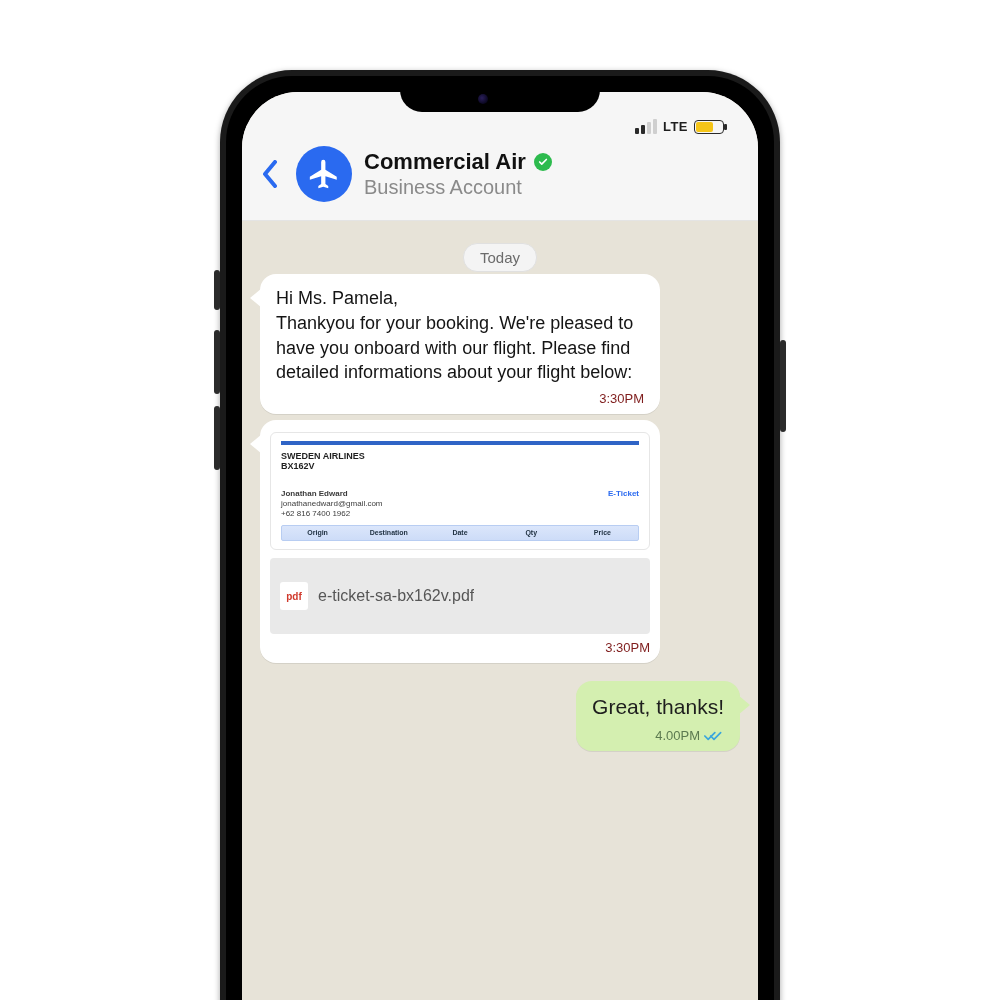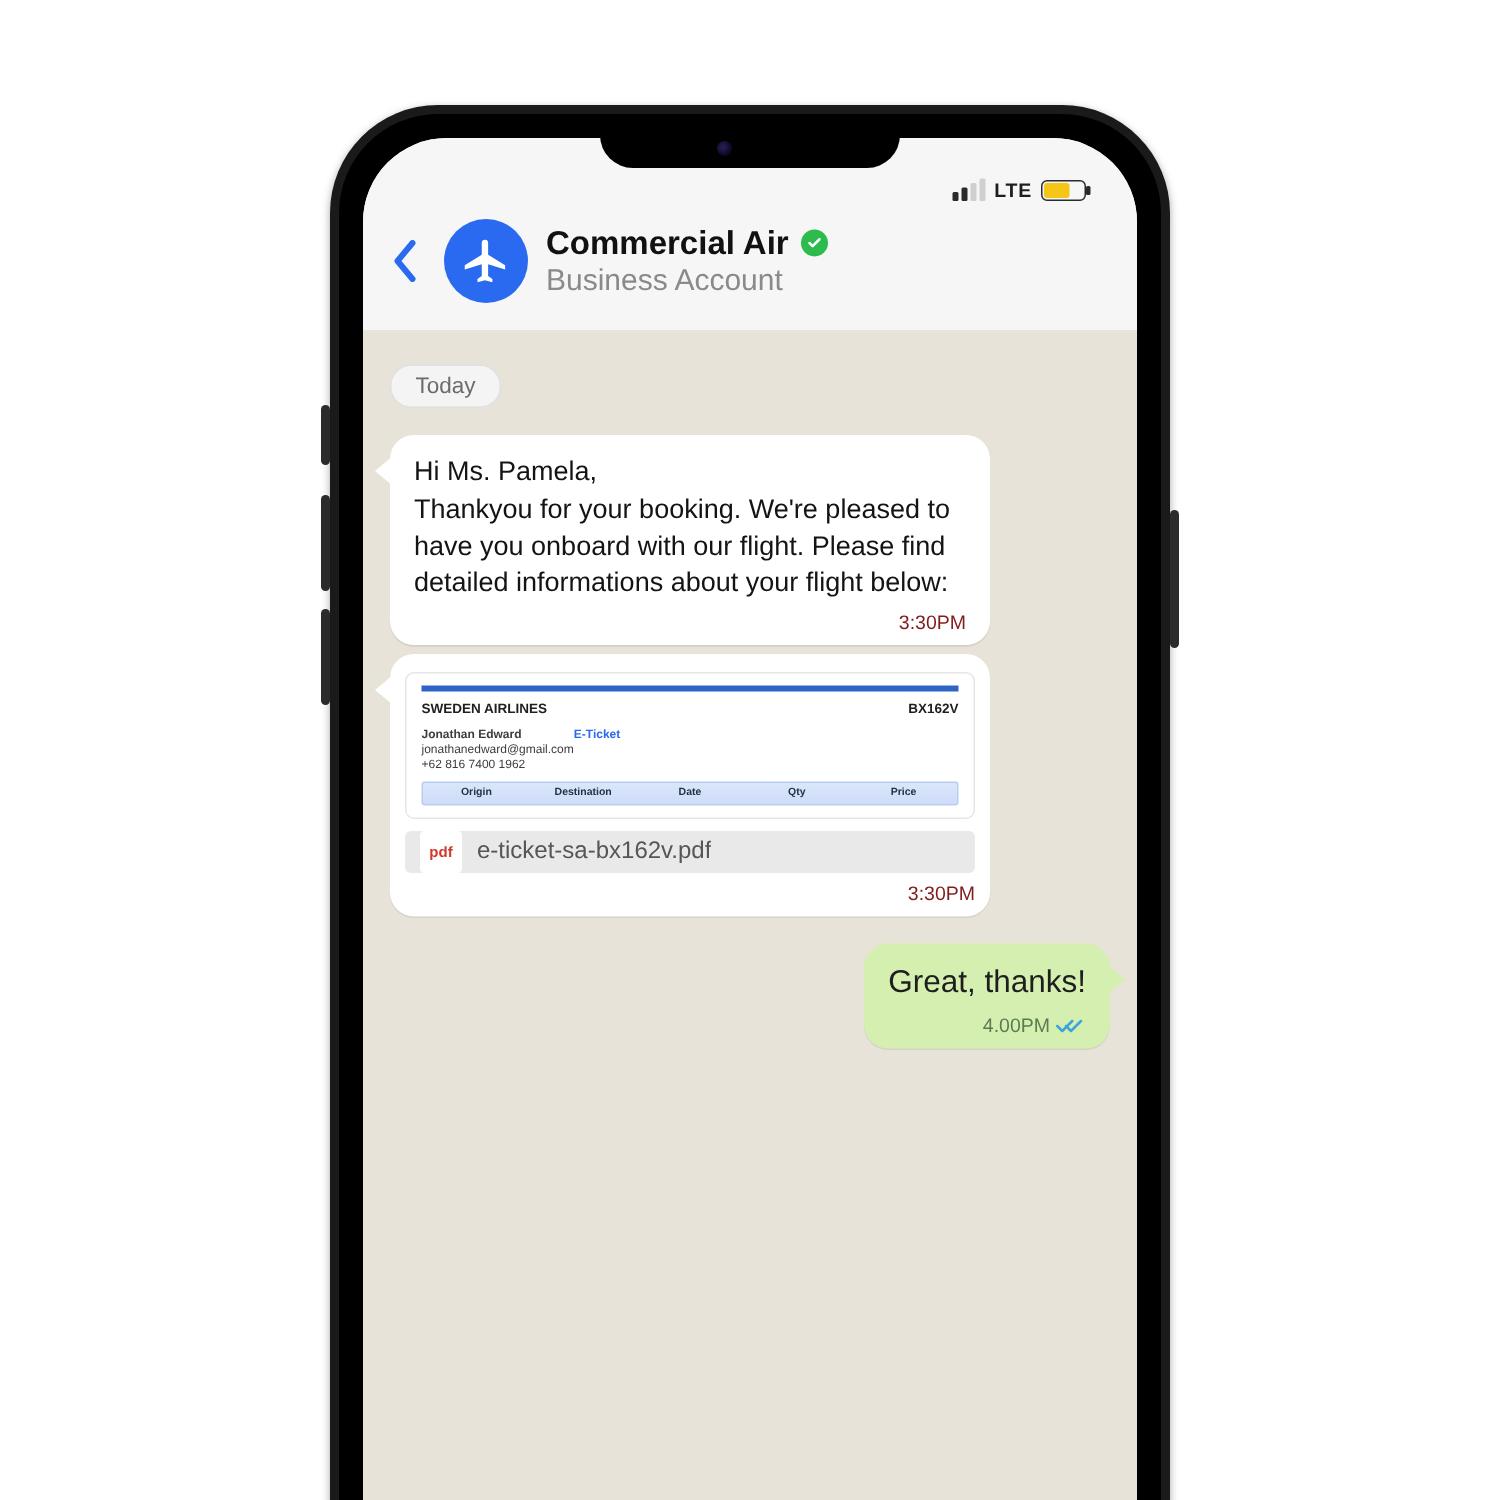--- a/index.html
+++ b/index.html
@@ -146,21 +146,21 @@
   }
   .hdr-sub { font-size:20px; color:#8a8a8a; line-height:1.2; }
 
   
   .chat-body {
     flex:1;
     background:#e7e3d8;
     padding: 16px 18px 40px 18px;
     overflow:hidden;
   }
-  .date-pill-wrap { display:flex; margin:6px 0 18px; }
+  .date-pill-wrap { display:flex; justify-content:center; margin:6px 0 2px; }
   .date-pill {
     background:#f4f4f4;
     color:#6b6b6b;
     font-size:15px;
     padding:5px 16px;
     border-radius:14px;
     border:1px solid #e0e0e0;
   }
 
   .msg-row { display:flex; margin-bottom:6px; }
@@ -213,45 +213,45 @@
     background:#fff;
     border-radius:6px;
     border:1px solid #e6e6e6;
     padding:8px 10px;
     margin-top:2px;
   }
   .ticket-head{
     border-top:4px solid #2f64c6;
     padding-top:6px;
     display:flex; justify-content:space-between;
-    font-size:9px; font-weight:700; color:#1f1f1f;
+    font-size:9px; font-weight:700; color:#1f1f1f;flex-direction:column;
   }
   .ticket-sub{
-    display:flex; align-items:flex-start;
-    margin-top:8px;
+    display:flex; justify-content:space-between; align-items:flex-start;
+    margin-top:18px;
   }
   .ticket-pax { font-size:8px; color:#3c3c3c; line-height:1.25; font-weight:600; }
   .ticket-etk { font-size:8px; color:#2a6af0; font-weight:700; }
   .ticket-cols{
     margin-top:6px;
     height:16px;
     background: linear-gradient(#dbe6fb,#cddcf8);
     border:1px solid #b8cdf2;
     border-radius:2px;
     display:flex;
     font-size:7px; font-weight:700; color:#234;
   }
   .ticket-cols span{ flex:1; text-align:center; line-height:14px; }
 
   .file-chip{
     margin-top:8px;
     background:#e9e9e9;
     border-radius:4px;
     display:flex; align-items:center; gap:10px;
-    padding:0 10px;
+    padding:24px 10px;
   }
   .file-ico{
     width:28px;height:28px;background:#fff;border-radius:3px;
     display:flex;align-items:center;justify-content:center;
     font-size:10px;font-weight:700;color:#d0392c;
   }
   .file-name{
     font-size:16px; color:#565656;
     white-space:nowrap; overflow:hidden; text-overflow:ellipsis;
   }

